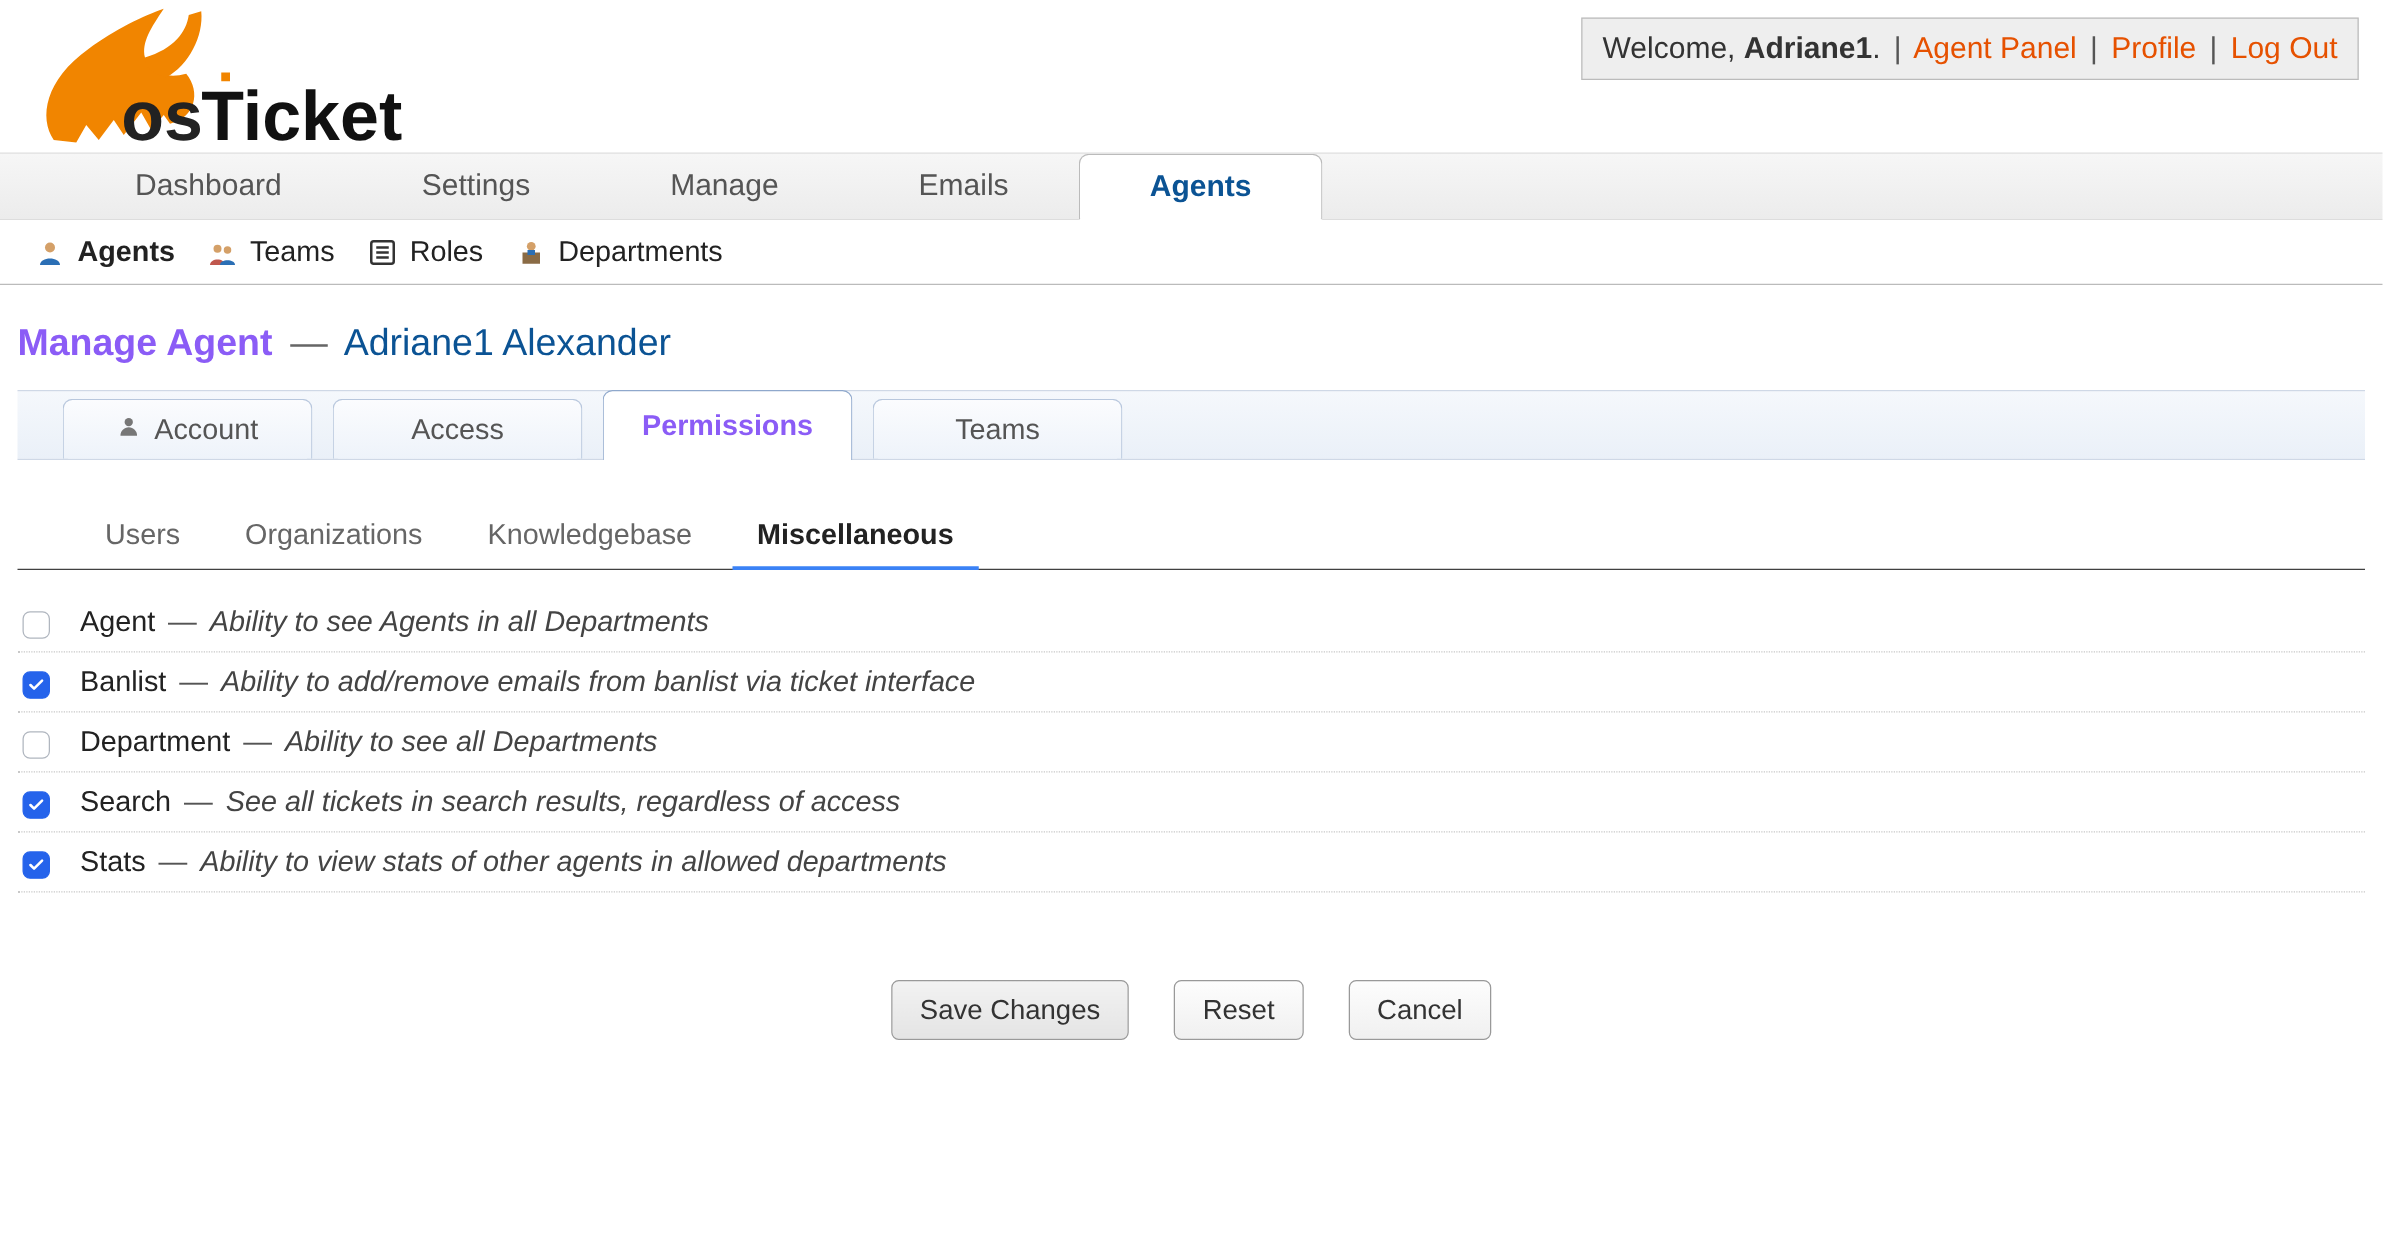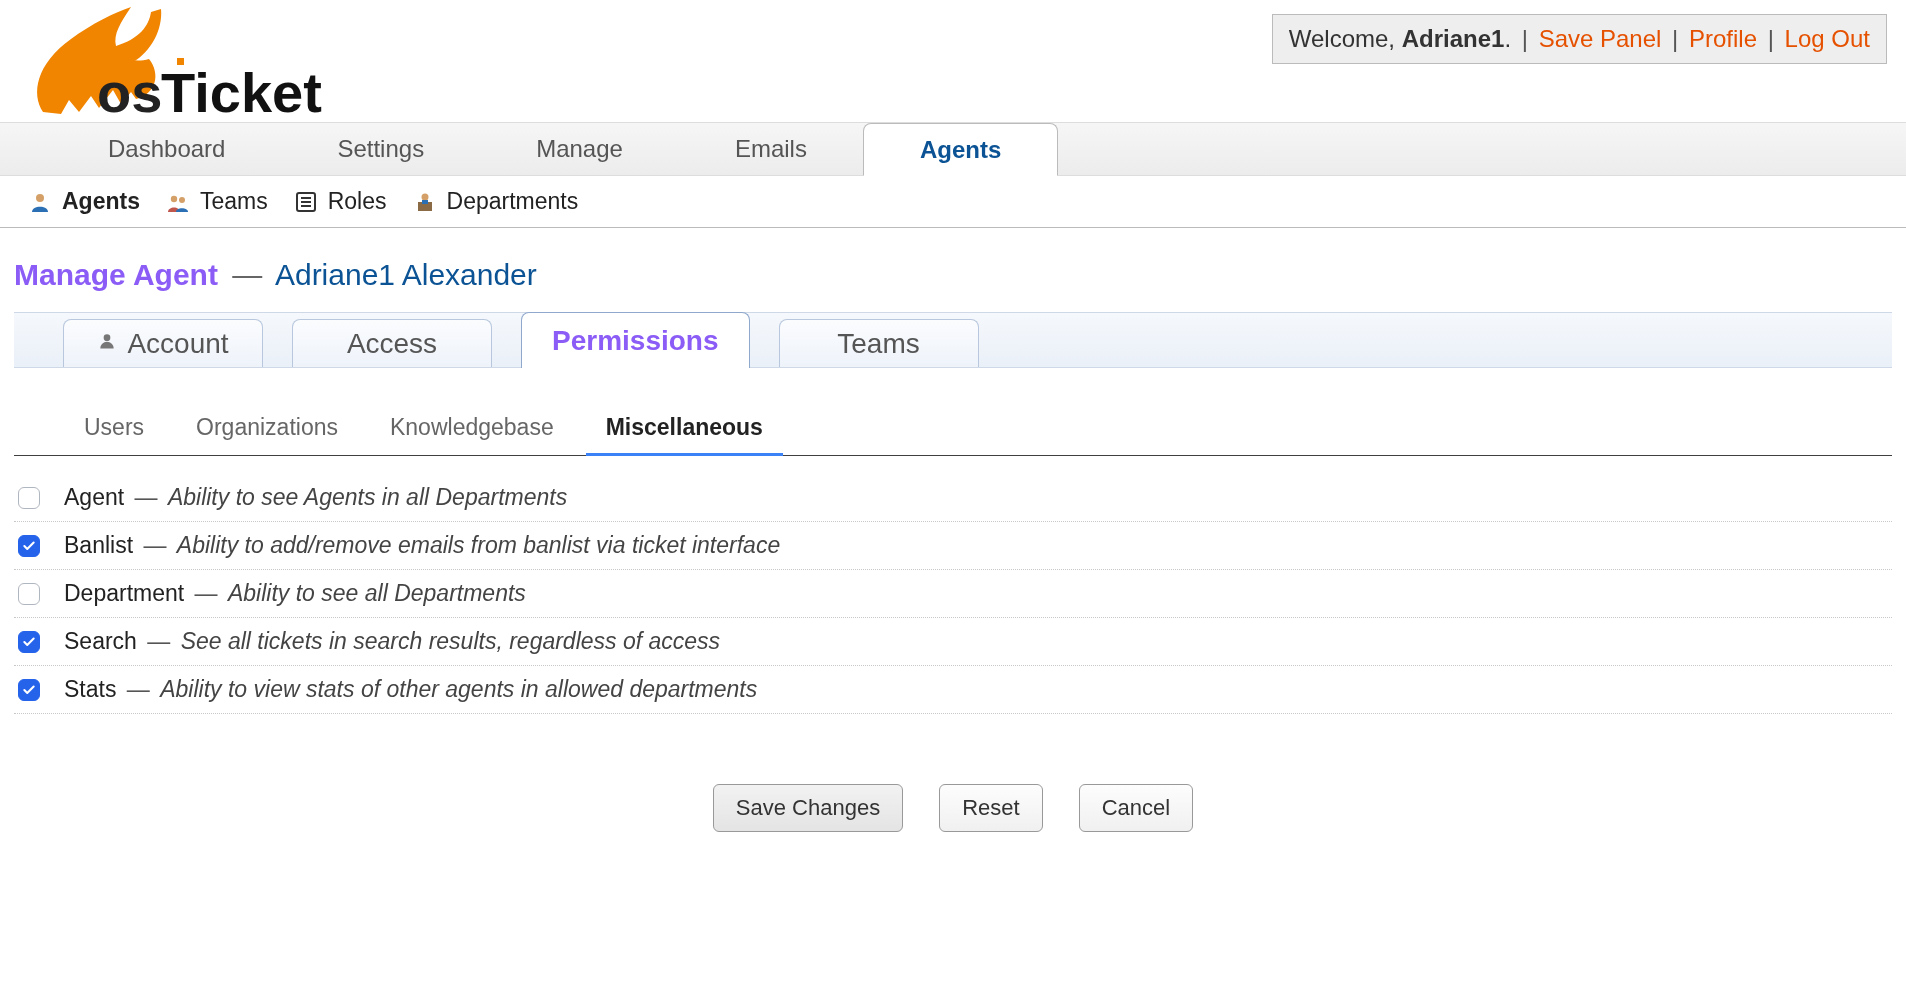--- a/index.html
+++ b/index.html
@@ -28,33 +28,33 @@
 .sub-nav-item svg, .sub-nav-item .icon { width: 24px; height: 24px; display: inline-block; }
 
 
 .page-title { padding: 30px 14px 20px; font-size: 30px; }
 .page-title .t-main { color: #8b5cf6; font-weight: 700; }
 .page-title .t-sep { color: #666; padding: 0 6px; }
 .page-title .t-name { color: #0b5394; font-weight: 400; }
 
 
 .agent-tabs-strip { background: linear-gradient(#f5f8fc,#eaf0f8); border-top: 1px solid #cfd8e6; border-bottom: 1px solid #cfd8e6; height: 56px; margin: 0 14px; display: flex; align-items: flex-end; padding-left: 36px; gap: 16px; }
-.agent-tab { height: 48px; min-width: 200px; border: 1px solid #b8c7dd; border-bottom: none; border-radius: 8px 8px 0 0; background: linear-gradient(#fbfcfe,#eef3fa); display: flex; align-items: center; justify-content: center; gap: 10px; font-size: 28px; color: #555; cursor: pointer; padding: 0 30px; margin-left: 13px; }
+.agent-tab { height: 48px; min-width: 200px; border: 1px solid #b8c7dd; border-bottom: none; border-radius: 8px 8px 0 0; background: linear-gradient(#fbfcfe,#eef3fa); display: flex; align-items: center; justify-content: center; gap: 10px; font-size: 23px; color: #555; cursor: pointer; padding: 0 30px; }
 .agent-tab.active { background: #fff; height: 56px; margin-bottom: -1px; color: #8b5cf6; font-weight: 700; border-color: #8fa8cc; }
 .agent-tab .user-icon { color: #777; font-size: 20px; }
 
 
 .perm-tabs { display: flex; gap: 12px; padding: 36px 14px 0 50px; border-bottom: 1px solid #404040; margin: 0 14px; text-align: right; }
 .perm-tab { padding: 10px 20px 14px; font-size: 23px; color: #666; cursor: pointer; position: relative; }
 .perm-tab.active { color: #222; font-weight: 700; }
 .perm-tab.active::after { content: ""; position: absolute; left: 0; right: 0; bottom: -1px; height: 3px; background: #3b82f6; }
 
 
 .perm-list { margin: 18px 14px 0; }
-.perm-row { display: flex; align-items: center; padding: 10px 4px; border-bottom: 1px dotted #c8c8c8; }
+.perm-row { display: flex; align-items: flex-end; padding: 10px 4px; border-bottom: 1px dotted #c8c8c8; }
 .perm-row:first-child { border-top: none; }
 .cbx { width: 22px; height: 22px; border-radius: 6px; border: 1.5px solid #b0b6bf; background: #fff; margin-right: 24px; flex-shrink: 0; display: flex; align-items: center; justify-content: center; cursor: pointer; }
 .cbx.checked { background: #2563eb; border-color: #2563eb; }
 .cbx.checked svg { display: block; }
 .cbx svg { display: none; width: 14px; height: 14px; }
 .perm-label { font-size: 23px; color: #222; }
 .perm-label .dash { color: #555; padding: 0 4px; }
 .perm-label .desc { font-style: italic; color: #444; }
 
 
@@ -78,21 +78,21 @@
           <g font-family="Arial Black, Arial, sans-serif" font-weight="900" font-size="56">
             <text x="76" y="108" fill="#222">os</text>
             <text x="140" y="108" fill="#111">Ticket</text>
           </g>
           <rect x="156" y="54" width="7" height="7" fill="#f18500"></rect>
         </svg>
       </div>
       <div class="user-box">
         <span>Welcome, </span><strong>Adriane1</strong><span>.</span>
         <span class="sep">|</span>
-        <a href="#">Save Panel</a>
+        <a href="#">Agent Panel</a>
         <span class="sep">|</span>
         <a href="#">Profile</a>
         <span class="sep">|</span>
         <a href="#">Log Out</a>
       </div>
     </div>
 
     <div class="main-nav">
       <div class="tab">Dashboard</div>
       <div class="tab">Settings</div>

